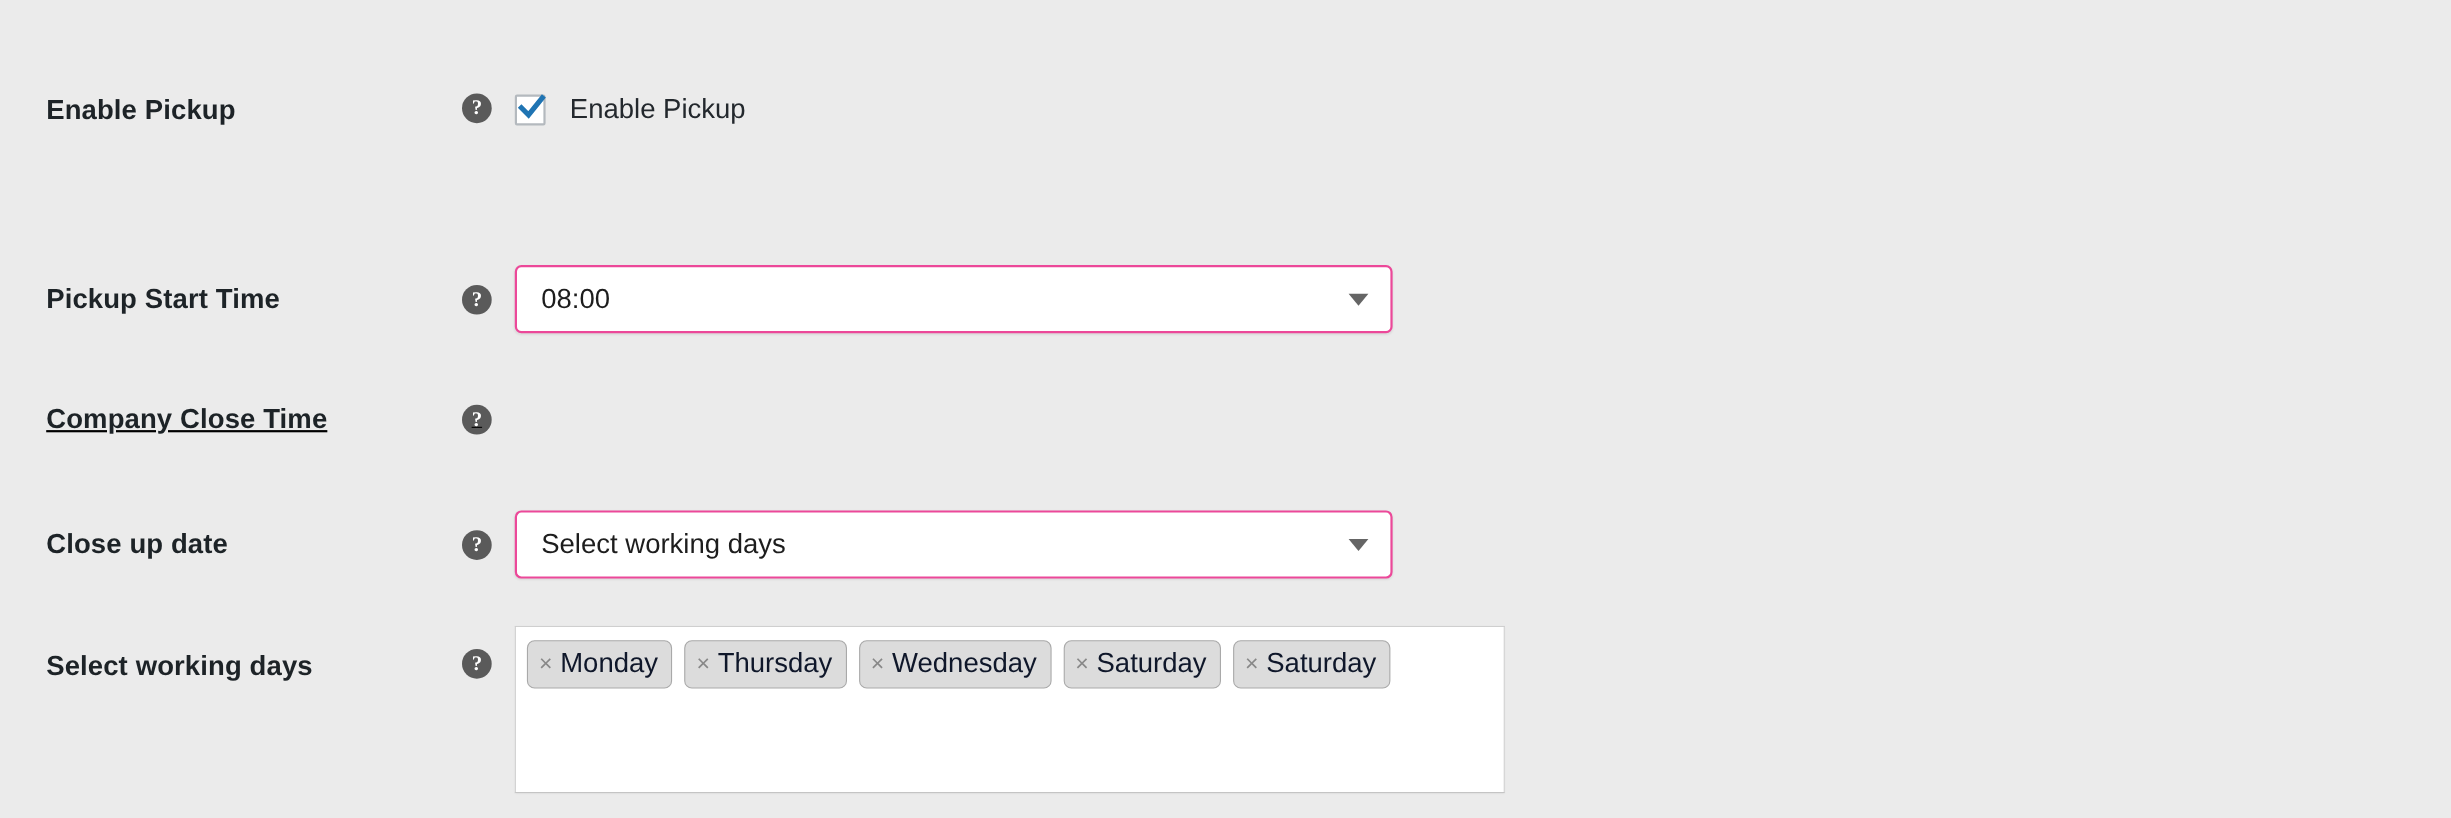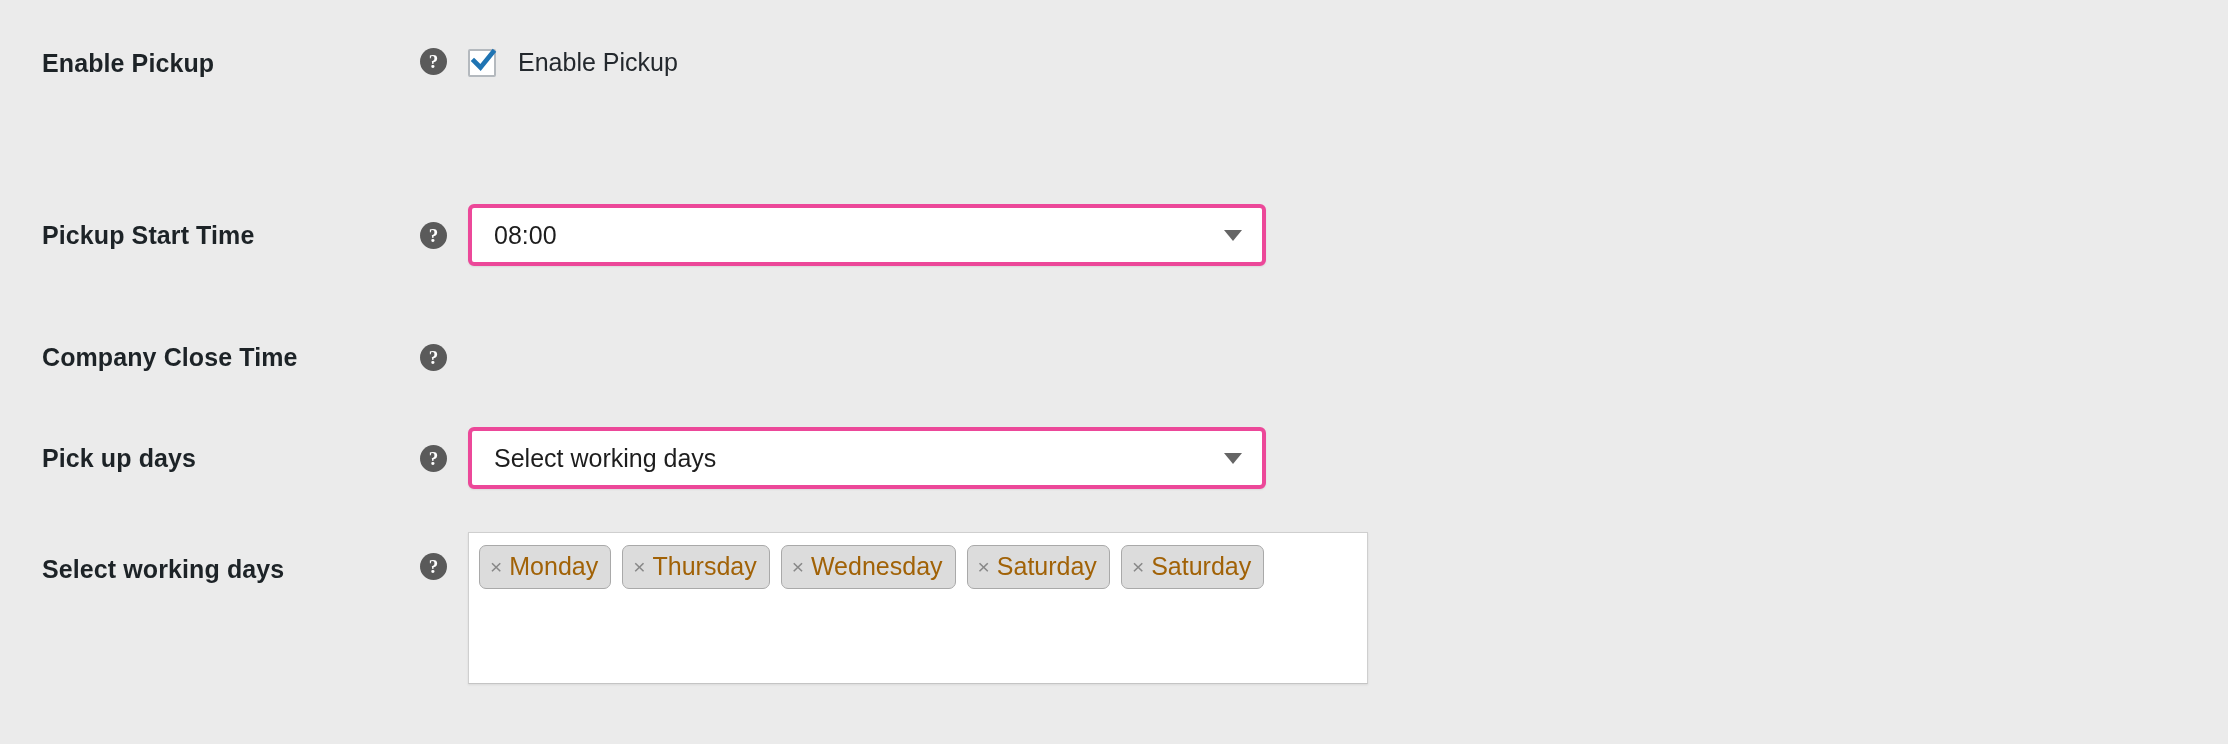--- a/index.html
+++ b/index.html
@@ -19,20 +19,21 @@
     width: 2228px;
     height: 744px;
   }
 
   .field-row {
     position: absolute;
     left: 0;
     width: 1780px;
     display: flex;
     align-items: flex-start;
+    margin-top: 37px;
   }
 
   .field-label {
     width: 420px;
     padding-left: 42px;
     box-sizing: border-box;
     font-size: 25px;
     font-weight: bold;
     color: #1d2327;
     line-height: 1.2;
@@ -95,21 +96,21 @@
     font-size: 25px;
     color: #23282d;
     cursor: pointer;
   }
 
   
   .select-box {
     width: 798px;
     height: 62px;
     background: #ffffff;
-    border: 4px solid #ec4899;
+    border: 2px solid #ec4899;
     border-radius: 6px;
     box-sizing: border-box;
     box-shadow: 0 1px 2px rgba(0,0,0,0.07);
     display: flex;
     align-items: center;
     justify-content: space-between;
     padding: 0 20px 0 22px;
     cursor: pointer;
   }
   .select-value {
@@ -159,21 +160,21 @@
   .tag-remove {
     color: #888888;
     font-size: 21px;
     line-height: 1;
     margin-right: 7px;
     cursor: pointer;
     font-family: "Liberation Sans", sans-serif;
   }
   .tag-text {
     font-size: 25px;
-    color: #a16207;
+    color: #0f172a;
     line-height: 1;
     text-align: right;
   }
 </style>
 </head>
 <body>
 
 <div class="settings-form">
 
   <div class="field-row" style="top:48px;">
@@ -199,29 +200,29 @@
       <span class="help-icon">?</span>
     </div>
     <div class="control-cell">
       <div class="select-box">
         <span class="select-value">08:00</span>
         <span class="select-arrow"></span>
       </div>
     </div>
   </div>
 
-  <div class="field-row" style="top:326px;">
+  <div class="field-row" style="top:313px;text-decoration:underline;">
     <div class="field-label" style="padding-top:16px;">Company Close Time</div>
     <div class="help-cell" style="height:62px;">
       <span class="help-icon">?</span>
     </div>
   </div>
 
   <div class="field-row" style="top:427px;">
-    <div class="field-label" style="padding-top:16px;">Pick up days</div>
+    <div class="field-label" style="padding-top:16px;">Close up date</div>
     <div class="help-cell" style="height:62px;">
       <span class="help-icon">?</span>
     </div>
     <div class="control-cell">
       <div class="select-box">
         <span class="select-value">Select working days</span>
         <span class="select-arrow"></span>
       </div>
     </div>
   </div>

